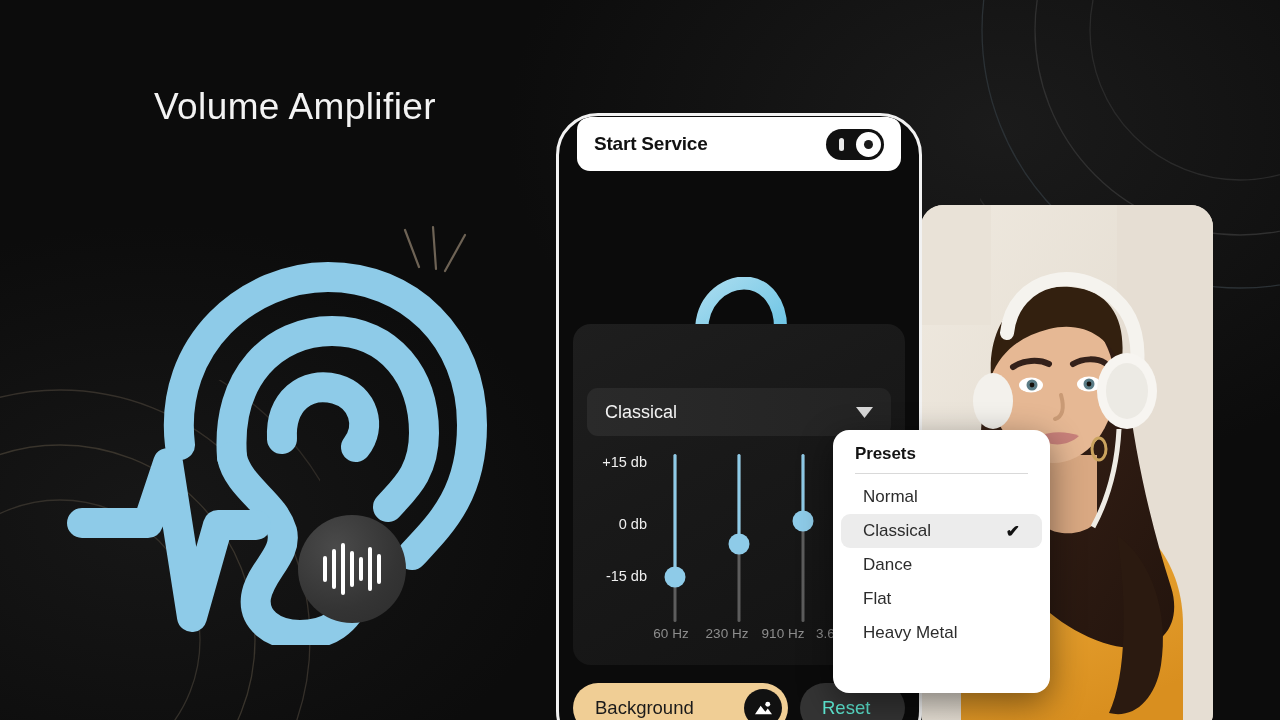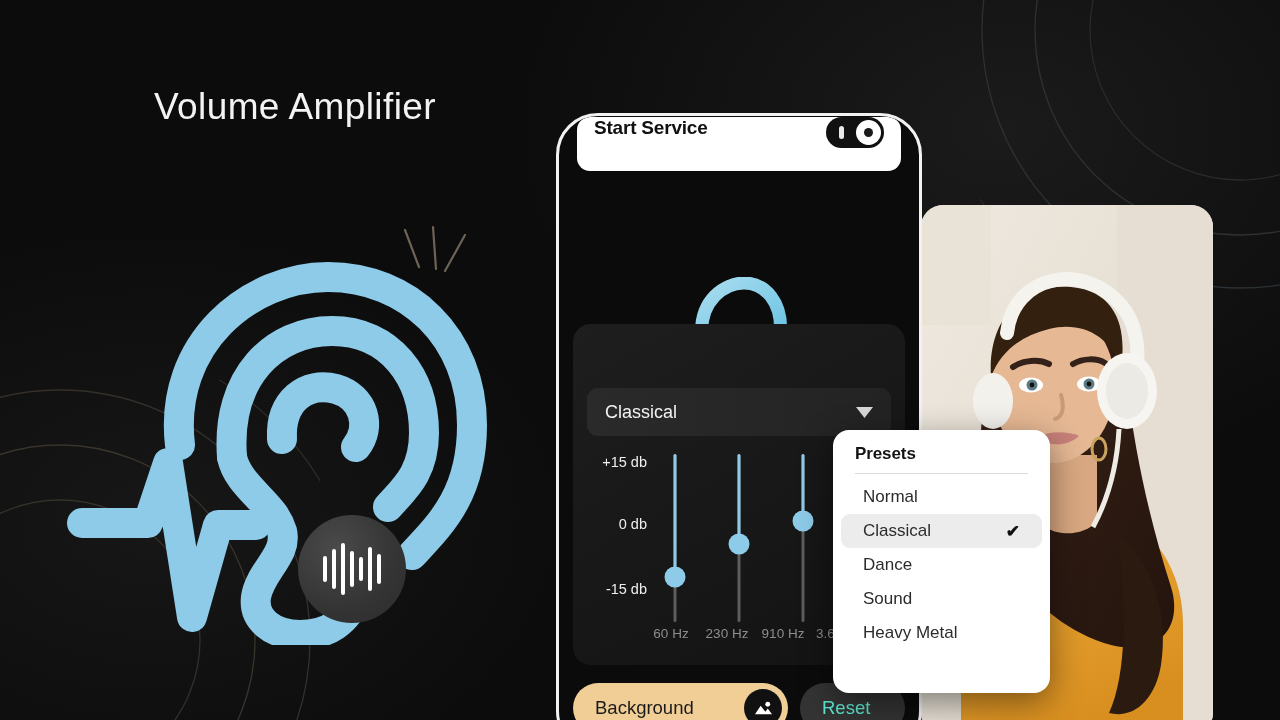--- a/index.html
+++ b/index.html
@@ -78,21 +78,21 @@
   }
   .rec-btn {
     display:flex; align-items:center; gap:6px;
     background:#262626; border-radius:9px; padding:6px 9px 6px 7px; flex:none;
   }
   .rec-dot { width:17px; height:17px; border-radius:5px; background:#f2564f; }
   .rec-label { color:#e9e9e9; font-size:13px; font-weight:600; }
 
   .service-card {
     margin:1px 4px 0 4px; height:54px; background:#ffffff; border-radius:13px;
-    display:flex; justify-content:space-between;
+    display:flex; align-items:center; justify-content:space-between;
     padding:0 17px;
   }
   .service-label { color:#111; font-size:19px; font-weight:700; letter-spacing:-0.2px; }
   .toggle {
     width:58px; height:31px; border-radius:16px; background:#111;
     display:flex; align-items:center; padding:3px; position:relative;
   }
   .toggle-bar {
     width:5px; height:13px; border-radius:3px; background:#e9e9e9; margin-left:10px;
   }
@@ -121,21 +121,21 @@
   .preset-value { color:#f2f2f2; font-size:18px; }
 
   .eq-area { position:absolute; left:0; right:0; top:130px; bottom:0; }
   .db-labels {
     position:absolute; left:12px; top:0; width:62px; height:150px;
     color:#efefef; font-size:14.5px;
   }
   .db-labels span { position:absolute; right:0; white-space:nowrap; }
   .db-top { top:0px; }
   .db-mid { top:62px; }
-  .db-bot { top:127px; }
+  .db-bot { top:114px; }
 
   .sliders {
     position:absolute; left:70px; right:6px; top:0; height:170px;
     display:flex; justify-content:space-around; align-items:flex-start;
   }
   .slider { position:relative; width:42px; height:168px; }
   .slider .track-bg {
     position:absolute; left:50%; transform:translateX(-50%);
     top:0; width:3px; height:100%; background:#5d5d5d; border-radius:2px;
   }
@@ -433,21 +433,21 @@
           <span>Normal</span>
         </div>
         <div class="dd-item selected">
           <span>Classical</span>
           <span class="dd-check">✔</span>
         </div>
         <div class="dd-item">
           <span>Dance</span>
         </div>
         <div class="dd-item">
-          <span>Sound</span>
+          <span>Flat</span>
         </div>
         <div class="dd-item">
           <span>Heavy Metal</span>
         </div>
       </div>
   </div>
 
 </div>
 
 </body></html>

